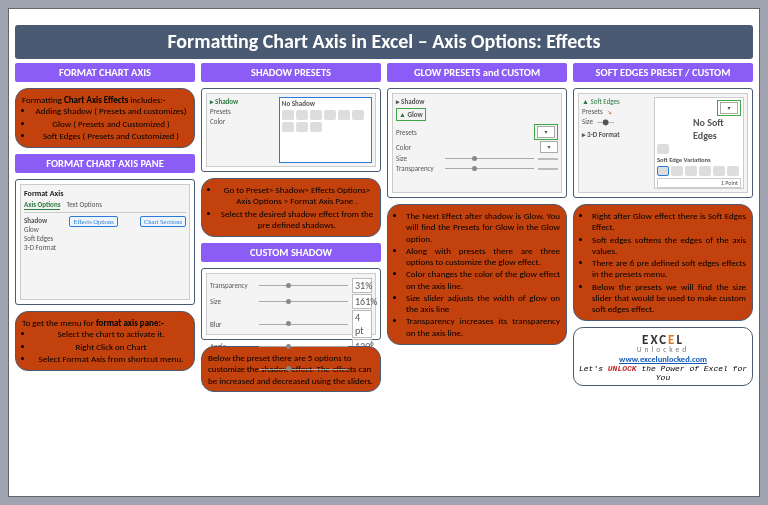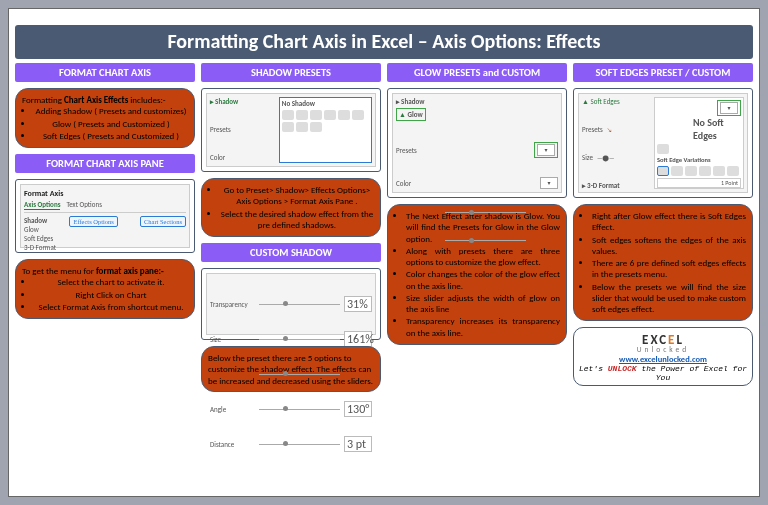--- a/index.html
+++ b/index.html
@@ -70,25 +70,25 @@
 
   
   .mini {
     background: #f4f4f4;
     border: 1px solid #ccc;
     font-size: 7px;
     padding: 3px;
     color: #555;
   }
   .mini-title { font-weight: bold; font-size: 8px; color: #222; margin-bottom: 2px; }
-  .mini-row { display: flex; align-items: center; gap: 4px; margin: 19px 0; }
+  .mini-row { display: flex; align-items: center; gap: 4px; margin: 1px 0; }
   .mini-label { width: 45px; }
   .mini-slider { flex: 1; height: 1px; background: #aaa; position: relative; }
   .mini-slider::after{content:"";position:absolute;left:30%;top:-2.5px;width:5px;height:5px;background:#888;border-radius:50%;}
-  .mini-val { width: 28px; font-size: 12px; border: 1px solid #bbb; padding: 0 2px; background:#fff; text-align:left;}
+  .mini-val { width: 20px; font-size: 10px; border: 1px solid #bbb; padding: 0 2px; background:#fff; text-align:left;}
   .callout-blue { border: 1.5px solid #2a7ad6; display:inline-block; padding:1px 3px; font-size:6.5px; color:#2a7ad6; background:#eef5fd; border-radius:2px;}
   .swatches { display: flex; flex-wrap: wrap; gap: 2px; margin-top:2px;}
   .sw { width: 12px; height: 10px; background: #ddd; border-radius: 2px; }
   .green-box { border: 1.5px solid #3fa648; padding:1px 2px; display:inline-block;}
   .blue-box2 { border: 1.5px solid #2a7ad6; padding:1px 2px; display:inline-block;}
   .dd { width:18px; height:12px; border:1px solid #aaa; background:#fff; display:inline-flex; align-items:center; justify-content:center; font-size:6px;}
   .arrow-note{font-size:6px;color:#c0562b;}
 
   .footer-card {
     border: 1.5px solid #4a5a73;
@@ -120,21 +120,21 @@
         </div>
         <ul>
           <li>Adding Shadow ( Presets and customizes)</li>
           <li>Glow ( Presets and Customized )</li>
           <li>Soft Edges ( Presets and Customized )</li>
         </ul>
       </div>
 
       <div class="section-header">FORMAT CHART AXIS PANE</div>
       <div class="img-box">
-        <div class="mini" style="height:64px;">
+        <div class="mini" style="height:116px;">
           <div class="mini-title">Format Axis</div>
           <div style="display:flex;gap:6px;border-bottom:1px solid #ccc;padding-bottom:2px;margin-bottom:3px;">
             <span style="color:#2b7a3f;font-weight:bold;border-bottom:1.5px solid #2b7a3f;">Axis Options</span>
             <span>Text Options</span>
           </div>
           <div style="display:flex;align-items:flex-start;gap:4px;">
             <div style="flex:1">
               <div style="font-weight:bold;">Shadow</div>
               <div>Glow</div>
               <div>Soft Edges</div>

